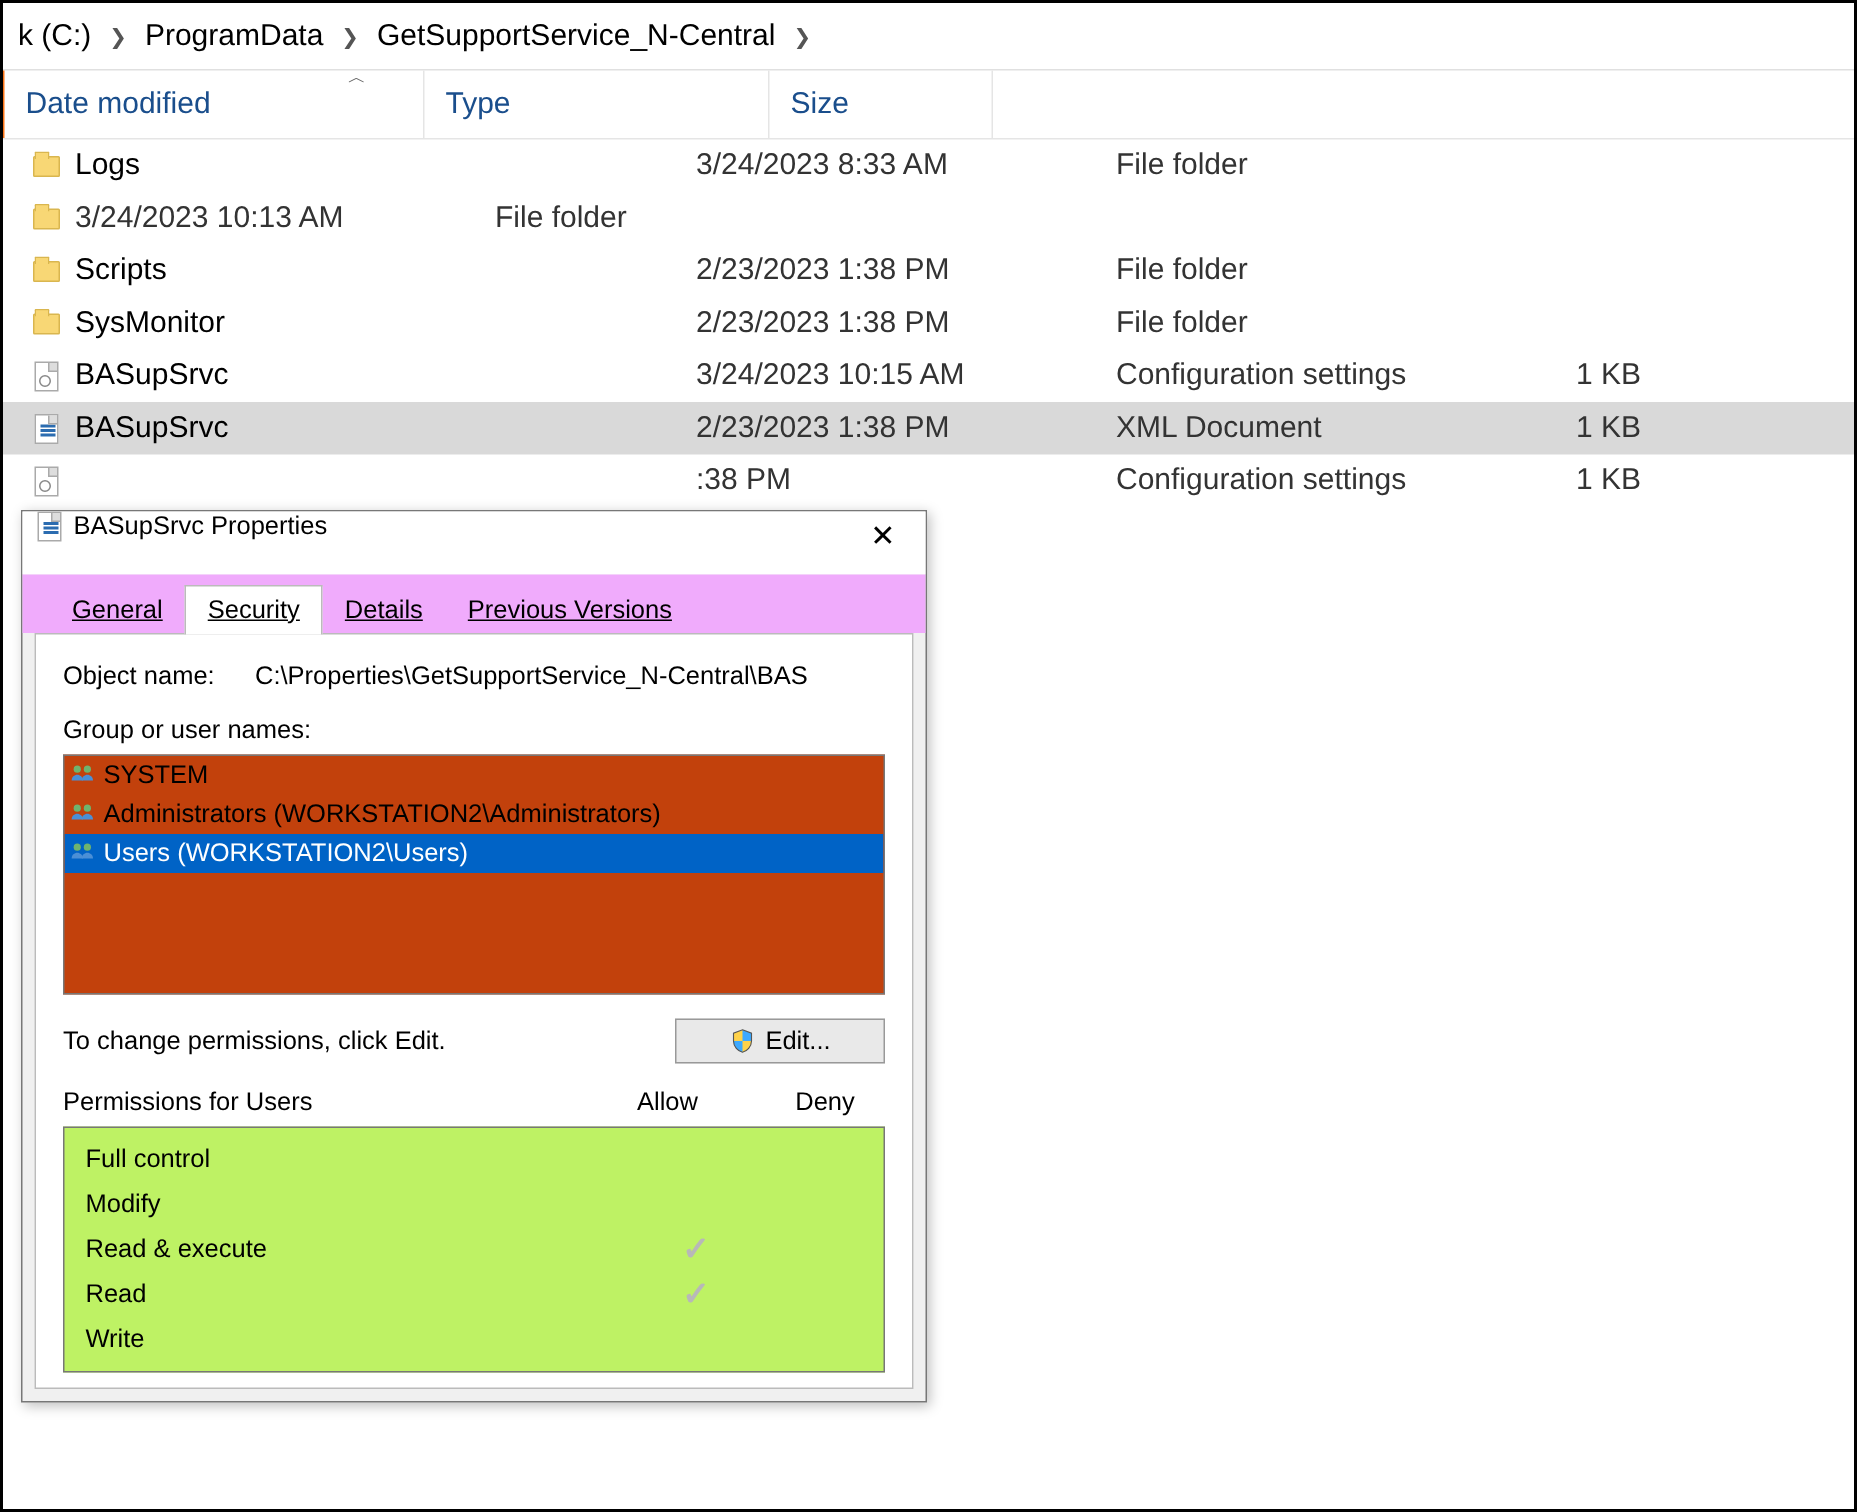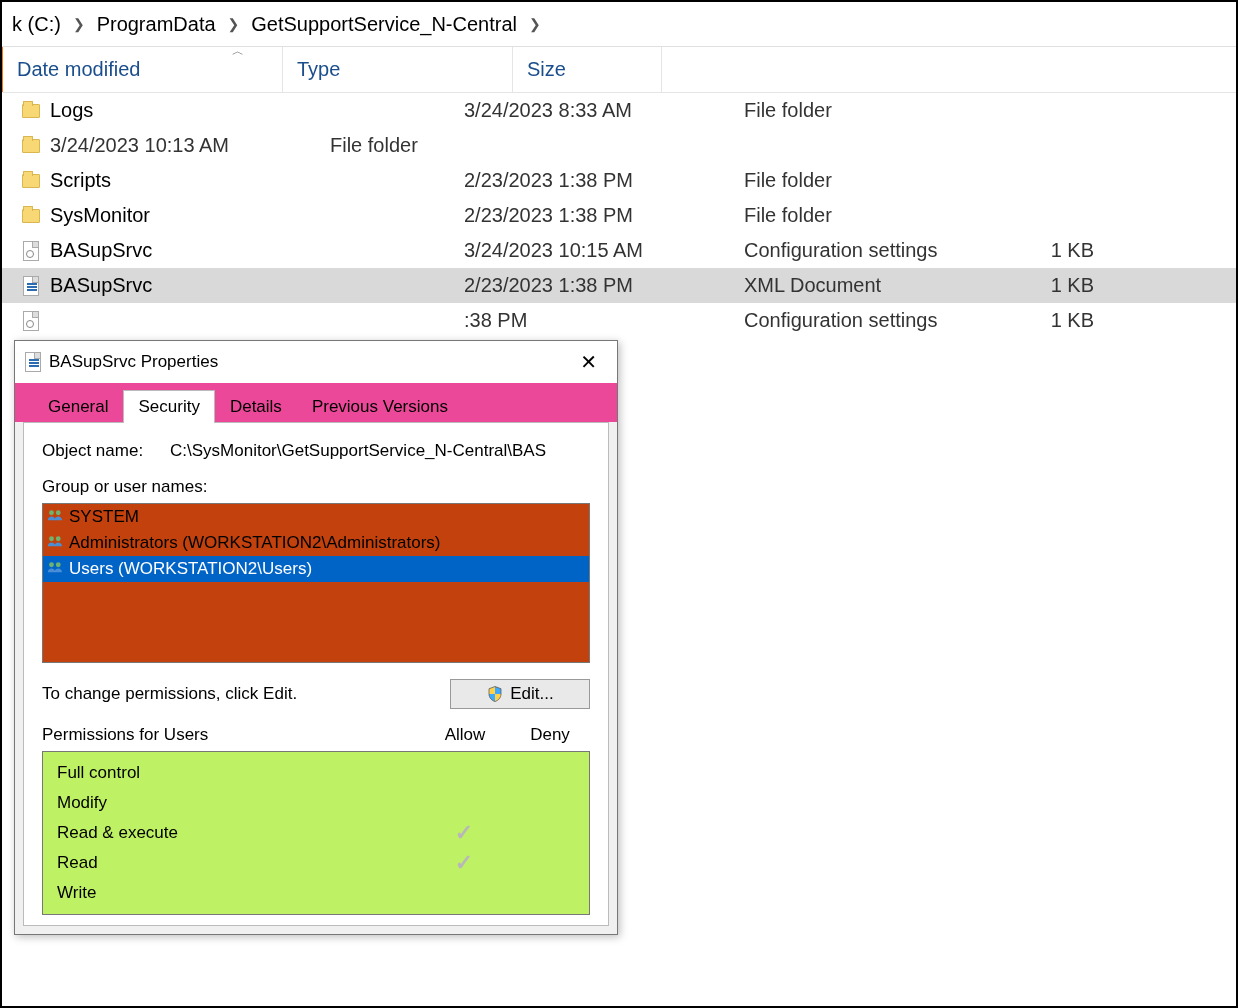--- a/index.html
+++ b/index.html
@@ -83,33 +83,34 @@
     position:absolute;
     left: 12px;
     top: 338px;
     width: 604px;
     background:#f0f0f0;
     border:1px solid #777;
     box-shadow: 2px 2px 8px rgba(0,0,0,.25);
     font-size:17px;
   }
   .titlebar {
-    display:flex; align-items:center; justify-content:space-between;
+    display:flex; align-items:flex-start; justify-content:space-between;
     background:#fff;
     height:42px;
     padding: 0 8px 0 10px;
   }
   .titlebar .tleft{display:flex;align-items:center;gap:8px;}
   .close-x { font-size:20px; padding:4px 12px; cursor:default; font-weight:300;}
   .tabs {
     display:flex;
     padding: 6px 8px 0 18px;
-    background:#ec4899;
+    background:#f0abfc;
     gap:0;
     font-size:17px;
+    text-decoration:underline;
   }
   .tab {
     padding: 6px 14px;
     border:1px solid transparent;
     border-bottom:none;
     position:relative;
     top:1px;
     cursor:default;
   }
   .tab.active {
@@ -138,21 +139,21 @@
   .usr-ic { width:18px; height:16px; display:inline-block; }
   .usr-ic svg{display:block;}
   .editrow{display:flex;justify-content:space-between;align-items:center;margin-top:14px;margin-bottom:16px;}
   .editbtn{
     display:flex;align-items:center;justify-content:center;gap:6px;
     width:140px;height:30px;
     background:#e9e9e9;border:1px solid #999;
     font-size:17px;
   }
   .shield{width:18px;height:18px;}
-  .perm-head{display:flex;font-size:17px;margin-bottom:6px;}
+  .perm-head{display:flex;font-size:17px;margin-bottom:6px;gap:20px;}
   .perm-head .p1{flex:1;}
   .perm-head .p2{width:90px;text-align:center;}
   .perm-head .p3{width:80px;text-align:center;}
   .perm-box{border:1px solid #777;background:#bef264;padding:6px 0;}
   .perm-row{display:flex;align-items:center;height:30px;font-size:17px;padding-left:14px;}
   .perm-row .pn{flex:1;}
   .perm-row .pa{width:90px;text-align:center;color:#bbb;font-size:22px;}
   .perm-row .pd{width:80px;text-align:center;color:#bbb;font-size:22px;}
   .check::before{content:'✓';color:#b8b8b8;font-weight:bold;}
 </style>
@@ -251,21 +252,21 @@
   </div>
   <div class="tabs" id="tabs">
       <div class="tab">General</div>
       <div class="tab active">Security</div>
       <div class="tab">Details</div>
       <div class="tab">Previous Versions</div>
     </div>
   <div class="tabbody">
     <div class="line obj">
       <span class="lbl">Object name:</span>
-      <span>C:\SysMonitor\GetSupportService_N-Central\BAS</span>
+      <span>C:\Properties\GetSupportService_N-Central\BAS</span>
     </div>
     <div class="line">
       <div>Group or user names:</div>
       <div class="group-list" id="group-list">
           <div class="grow">
             <span class="usr-ic">
               <svg viewBox="0 0 24 16">
                 <circle cx="6" cy="5" r="3.2" fill="#6fb36f"></circle>
                 <path d="M1 15c0-3 2.5-5 5-5s5 2 5 5" fill="#4a8fd6"></path>
                 <circle cx="15" cy="5" r="3.2" fill="#6fb36f"></circle>

